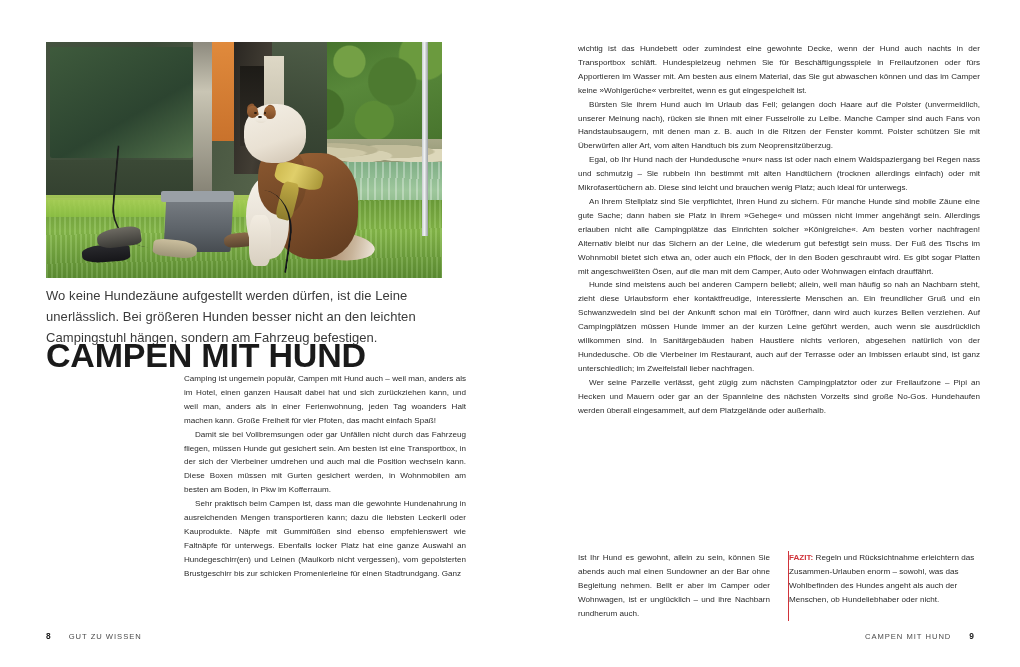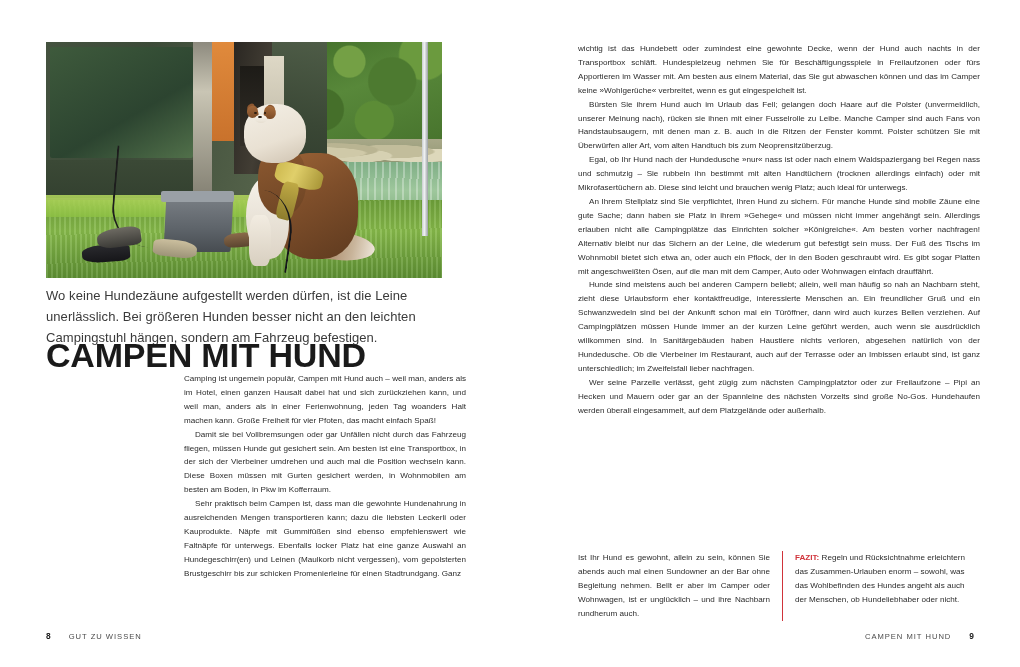--- a/index.html
+++ b/index.html
@@ -495,27 +495,27 @@
     left: 68px;
     top: 42px;
     width: 402px;
   }
   .bottom-cols {
     position: absolute;
     left: 68px;
     top: 551px;
     width: 402px;
     display: flex;
-    gap: 12px;
+    gap: 18px;
   }
   .bc-left { width: 192px; }
   .bc-right {
     width: 192px;
     border-left: 1.4px solid #d0333a;
-    padding-left: 12px;
+    padding-left: 0;
     box-sizing: border-box;
   }
 
   p.body {
     margin: 0;
     font-size: 8.1px;
     line-height: 1.72;
     text-align: justify;
     color: #2b2b2b;
     hyphens: auto;

